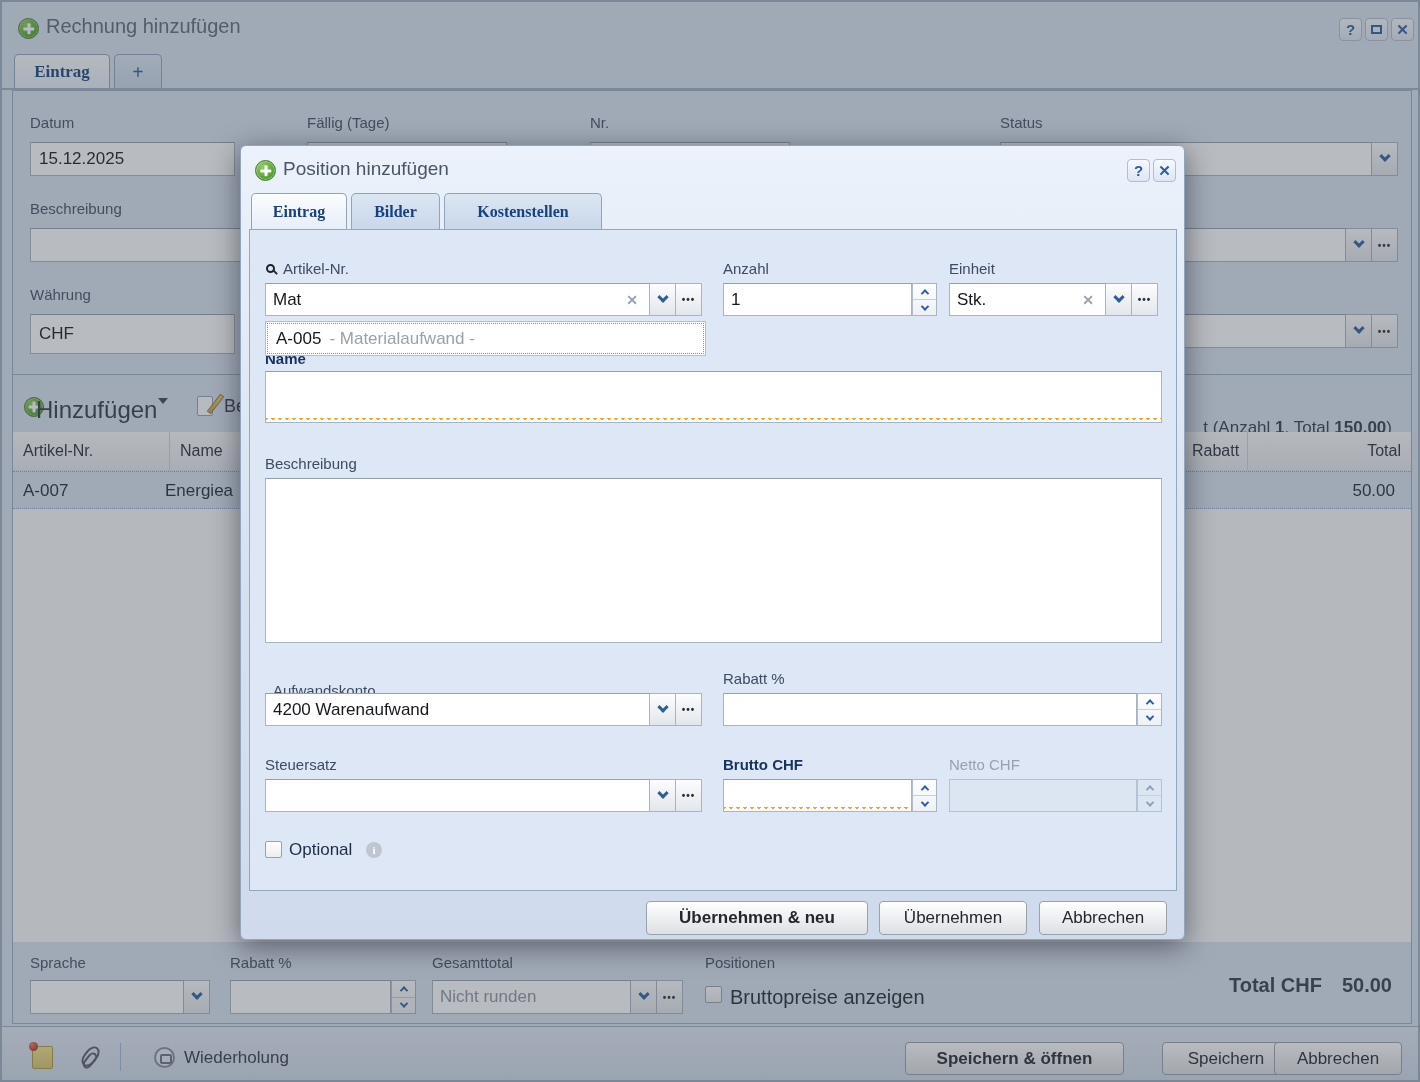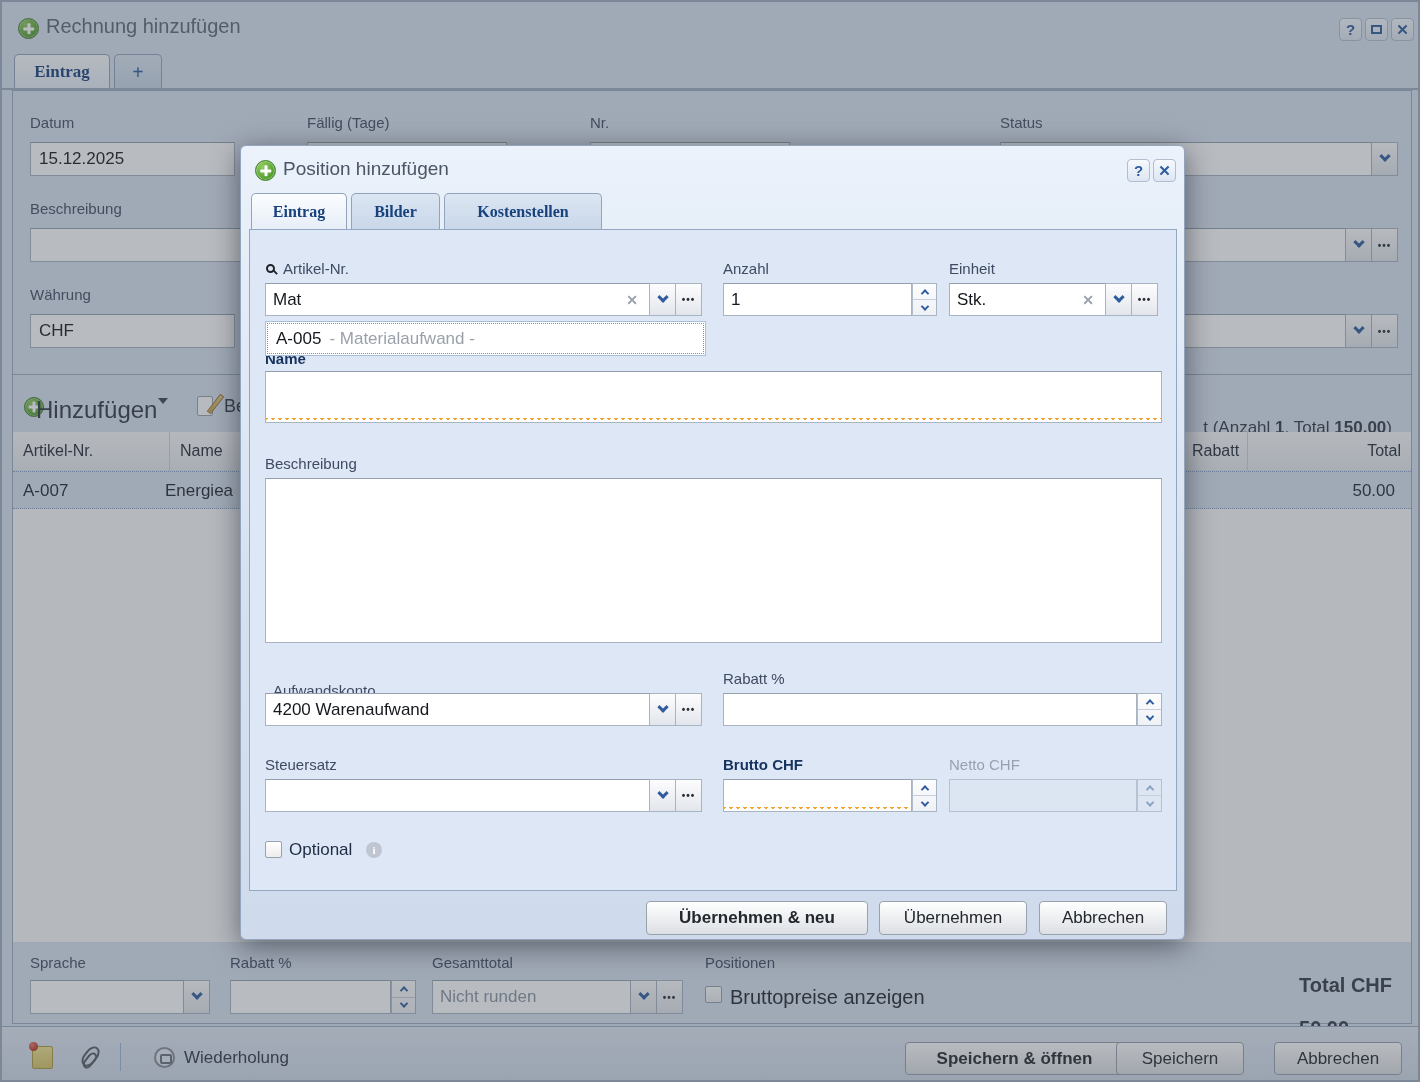--- a/index.html
+++ b/index.html
@@ -131,21 +131,21 @@
     <div class="cfield">
         <input style="">
       </div>
     <div class="ctrig">
         <span class="chev-dn"></span>
       </div>
     <div class="ctrig dots"></div>
   </div>
 
   <div class="lbl" style="left:28px;top:284px;">Währung</div>
-  <input class="tfield" style="left: 28px; top: 312px; width: 205px; height: 34px;" value="CHF">
+  <input class="tfield" style="left: 28px; top: 312px; width: 205px; height: 40px;" value="CHF">
   <div class="combo" style="left:1000px;top:312px;width:396px;height:34px;">
     <div class="cfield">
         <input style="">
       </div>
     <div class="ctrig">
         <span class="chev-dn"></span>
       </div>
     <div class="ctrig dots"></div>
   </div>
 
@@ -205,33 +205,33 @@
         <input placeholder="Nicht runden" style="">
       </div>
     <div class="ctrig">
         <span class="chev-dn"></span>
       </div>
     <div class="ctrig dots"></div>
   </div>
   <div class="lbl" style="left:703px;top:952px;">Positionen</div>
   <div class="chk" style="left:703px;top:984px;"></div>
   <div class="abs" style="left:728px;top:984px;font-size:20px;color:#20262f;">Bruttopreise anzeigen</div>
-  <div class="abs" style="right:26px;top:972px;display:flex;gap:20px;font-size:20px;font-weight:bold;color:#333b47;flex-direction:column;">
+  <div class="abs" style="right:26px;top:972px;display:flex;gap:20px;font-size:20px;font-weight:bold;color:#333b47;">
     <span>Total CHF</span>
     <span>50.00</span>
   </div>
 
   <div class="abs" style="left:0;top:1024px;width:1420px;height:58px;background:linear-gradient(#dfe8f4,#cfdae8);border-top:1px solid #9cabc0;"></div>
   <div class="note-ic" style="left:30px;top:1044px;"></div>
   <div class="clip-ic" style="left:82px;top:1043px;"></div>
   <div class="vline" style="left:118px;top:1041px;height:28px;"></div>
   <div class="rep-ic" style="left:152px;top:1045px;"></div>
   <div class="abs" style="left:182px;top:1046px;font-size:17px;color:#2f3744;cursor:pointer;">Wiederholung</div>
   <div class="btn primary" style="left:903px;top:1040px;width:219px;height:33px;">Speichern &amp; öffnen</div>
-  <div class="btn" style="left:1114px;top:1040px;width:128px;height:33px;">Speichern</div>
+  <div class="btn" style="left:1160px;top:1040px;width:128px;height:33px;">Speichern</div>
   <div class="btn" style="left:1272px;top:1040px;width:128px;height:33px;">Abbrechen</div>
 
   <div class="mask"></div>
 
   <div class="modal">
     <div class="gplus" style="left:14px;top:14px;width:21px;height:21px;"></div>
     <div class="abs" style="left:42px;top:12px;font-size:19px;color:#4a5566;">Position hinzufügen</div>
     <div class="winbtn" style="left:886px;top:13px;">
         <span>?</span>
       </div>

